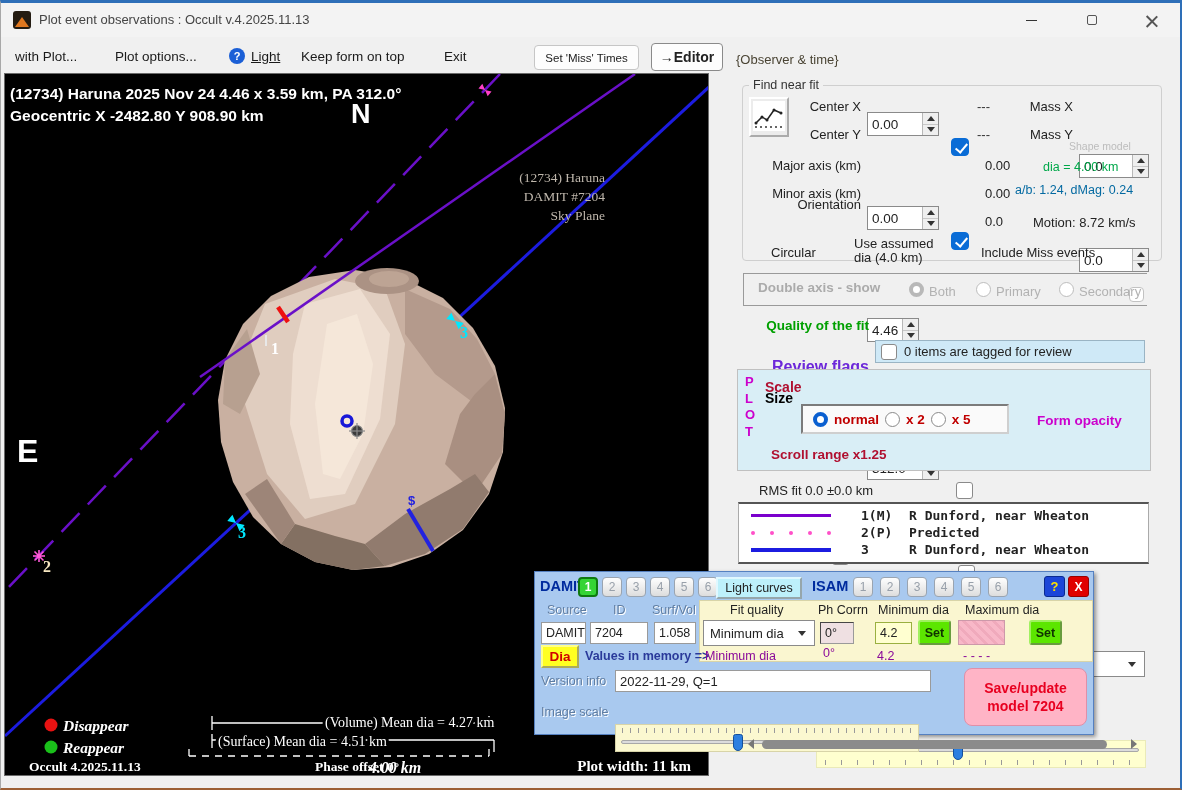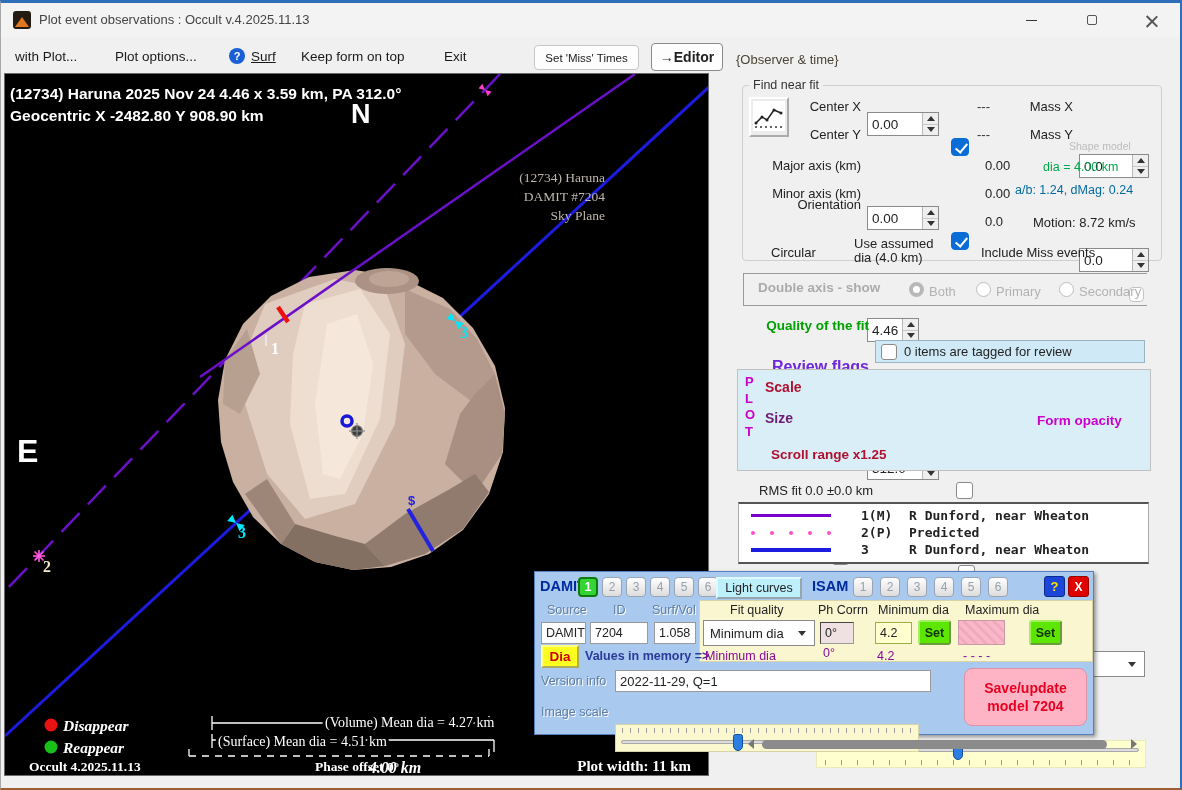--- a/index.html
+++ b/index.html
@@ -73,21 +73,21 @@
   <div class="abs winbtn" style="left:1070px;top:2px">
       <div class="max-box"></div>
     </div>
   <div class="abs winbtn" style="left:1130px;top:2px">
       <div class="x-icon"></div>
     </div>
 
   <div class="abs menu-item" style="left:14px;top:46px">with Plot...</div>
   <div class="abs menu-item" style="left:114px;top:46px">Plot options...</div>
   <div class="abs helpdot" style="left:228px;top:45px">?</div>
-  <div class="abs menu-item" style="left:250px;top:46px;text-decoration:underline">Surf</div>
+  <div class="abs menu-item" style="left:250px;top:46px;text-decoration:underline">Light</div>
   <div class="abs menu-item" style="left:300px;top:46px">Keep form on top</div>
   <div class="abs menu-item" style="left:443px;top:46px">Exit</div>
   <div class="abs tbtn" style="left:533px;top:42px;width:105px;height:25px">Set 'Miss' Times</div>
   <div class="abs tbtn b" style="left:650px;top:40px;width:72px;height:28px;font-size:14px;border-color:#8a8a8a">→Editor</div>
   <div class="abs nw" style="left:735px;top:49px;font-size:13px;color:#4a4434">{Observer &amp; time}</div>
 
   <div class="abs" style="left:3px;top:70px;width:705px;height:703px;border:1px solid #6a6a6a;background:#000">
   <svg width="703" height="701" viewBox="0 0 703 701">
 
     <line x1="495" y1="0" x2="0" y2="517" stroke="#6a10c8" stroke-width="2.5" stroke-dasharray="26 12"></line>
@@ -347,21 +347,29 @@
     <div>L</div>
     <div>O</div>
     <div>T</div>
   </div>
   <div class="abs nw b" style="left:764px;top:376px;color:#b01030;font-size:14px">Scale</div>
   <div class="abs slider" style="left:815px;top:372px;width:330px;height:28px">
     <div class="track" style="left:6px;right:6px;top:7px"></div>
     <div class="thumb" style="left:136px;top:2px"></div>
     <div class="ticks" style="left:8px;right:8px;bottom:2px"></div>
   </div>
-  <div class="abs nw b" style="left:764px;top:407px;color:#701a75;font-size:14px">Size</div>
+  <div class="abs nw b" style="left:764px;top:387px;color:#000000;font-size:14px">Size</div>
+  <div class="abs" style="left:800px;top:401px;width:208px;height:30px;background:#fafafa;border:2px inset #cfcfcf;display:flex;align-items:center;gap:6px;padding:0 10px">
+    <div class="radio sel"></div>
+    <span class="b nw" style="color:#c00000;font-size:13.5px">normal</span>
+    <div class="radio"></div>
+    <span class="b nw" style="color:#c00000;font-size:13.5px">x 2</span>
+    <div class="radio"></div>
+    <span class="b nw" style="color:#c00000;font-size:13.5px">x 5</span>
+  </div>
   <div class="abs nw b" style="left:1036px;top:410px;color:#cc00cc;font-size:13.5px">Form opacity</div>
 
   <div class="abs nw b" style="left:770px;top:444px;color:#b01030;font-size:13.5px">Scroll range x1.25</div>
 
   <div class="abs nw" style="left:758px;top:480px;font-size:13px">RMS fit  0.0 ±0.0 km</div>
   <div class="abs" style="left:737px;top:499px;width:411px;height:62px;background:#fff;border-top:2px solid #555;border-bottom:2px solid #555;border-left:1px solid #aaa;border-right:1px solid #aaa">
     <div style="position:absolute;left:12px;top:10px;width:80px;height:3px;background:#7a00cc"></div>
     <div style="position:absolute;left:12px;top:27px;width:80px;height:4px;display:flex;justify-content:space-between">
       <i style="width:4px;height:4px;border-radius:50%;background:#ff50c8"></i>
         <i style="width:4px;height:4px;border-radius:50%;background:#ff50c8"></i>

